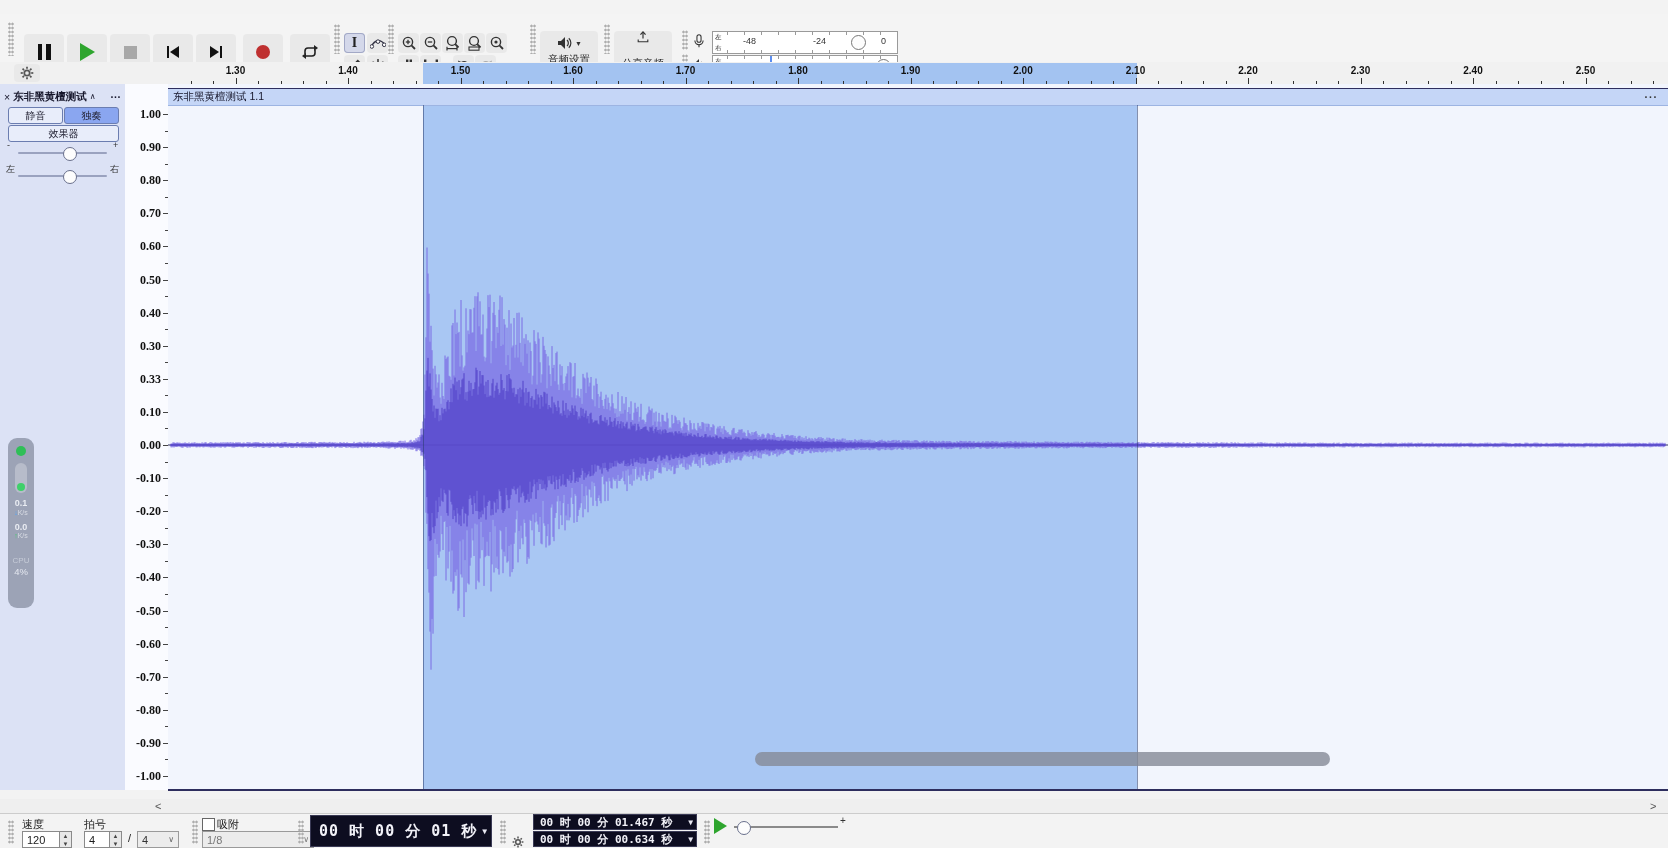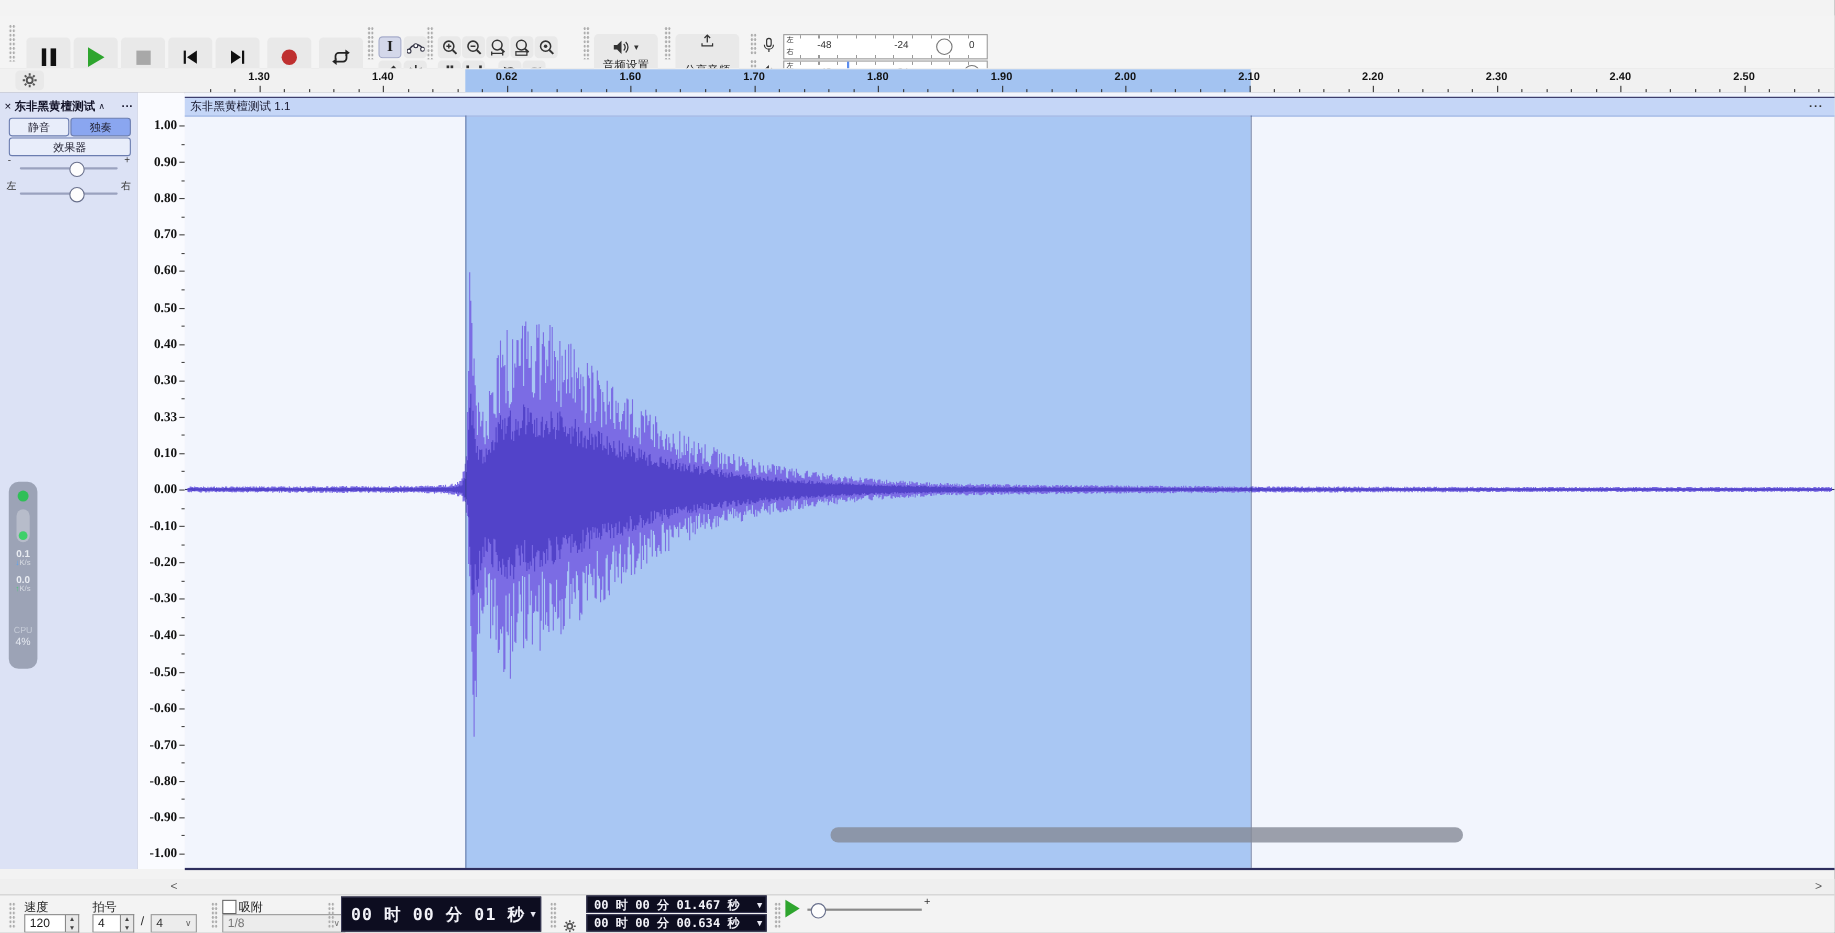--- a/index.html
+++ b/index.html
@@ -69,21 +69,21 @@
   #monitor{left:8px;top:438px;width:26px;height:170px;border-radius:9px;background:rgba(66,76,96,.42);
            display:flex;flex-direction:column;align-items:center;color:#e9ecf2;}
   #monitor .dot{width:10px;height:10px;border-radius:50%;background:#2fbf57;margin-top:8px;}
   #monitor .pill{width:12px;height:30px;border-radius:6px;background:rgba(255,255,255,.28);margin-top:7px;
                  display:flex;align-items:flex-end;justify-content:center;}
   #monitor .pill i{display:block;width:8px;height:8px;border-radius:50%;background:#3fd06a;margin-bottom:2px;}
   #monitor .mval{font-size:9px;font-weight:bold;margin-top:6px;line-height:1.1;}
   #monitor .munit{font-size:7px;color:#d7dbe3;line-height:1.1;}
   #monitor .arr-d{color:#4aa3ff;}
   #monitor .arr-u{color:#3fd06a;}
-  #monitor .cpu{font-size:8px;color:#c6ccd8;margin-top:28px;line-height:1.2;text-align:center;}
+  #monitor .cpu{font-size:8px;color:#c6ccd8;margin-top:16px;line-height:1.2;text-align:center;}
   #monitor .cpuv{font-size:9.5px;color:#e3e7ef;line-height:1.2;}
   
   #sliver{left:0;top:791px;width:1668px;height:8px;overflow:hidden;}
   #sliver .panel{position:absolute;left:0;top:0;width:125px;height:8px;background:#dce2f5;}
   #sliver .sq{position:absolute;left:6px;top:1px;width:9px;height:7px;background:#5a5a6e;}
   #sliver .vr{position:absolute;left:125px;top:0;width:43px;height:8px;background:#fff;}
   #sliver .clip{position:absolute;left:168px;top:0;right:0;height:8px;background:#c5d6f7;border-top:1px solid #2e2e5e;}
   #sliver .ct{position:absolute;left:18px;top:0;font-size:10.5px;color:#15152a;}
   
   #scrollrow{left:0;top:799px;width:1668px;height:14px;background:#efefef;}
@@ -309,21 +309,21 @@
       <div style="position:absolute;left:57px;top:0;width:2px;height:19px;background:#5b8def;"></div>
       <div class="knob" style="left:163px;top:3px;"></div>
     </div>
   </div>
 
   <div id="ruler" class="abs"></div>
   <div id="ruler-sel" class="abs" style="left: 423.375px; width: 713.25px;"></div>
   <div id="ruler-ticks" class="abs" style="left:168px;top:62px;width:1500px;height:22px;">
       <span class="rlabel" style="left: 67.5px;">1.30</span>
       <span class="rlabel" style="left: 180px;">1.40</span>
-      <span class="rlabel" style="left: 292.5px;">0.62</span>
+      <span class="rlabel" style="left: 292.5px;">1.50</span>
       <span class="rlabel" style="left: 405px;">1.60</span>
       <span class="rlabel" style="left: 517.5px;">1.70</span>
       <span class="rlabel" style="left: 630px;">1.80</span>
       <span class="rlabel" style="left: 742.5px;">1.90</span>
       <span class="rlabel" style="left: 855px;">2.00</span>
       <span class="rlabel" style="left: 967.5px;">2.10</span>
       <span class="rlabel" style="left: 1080px;">2.20</span>
       <span class="rlabel" style="left: 1192.5px;">2.30</span>
       <span class="rlabel" style="left: 1305px;">2.40</span>
       <span class="rlabel" style="left: 1417.5px;">2.50</span>

